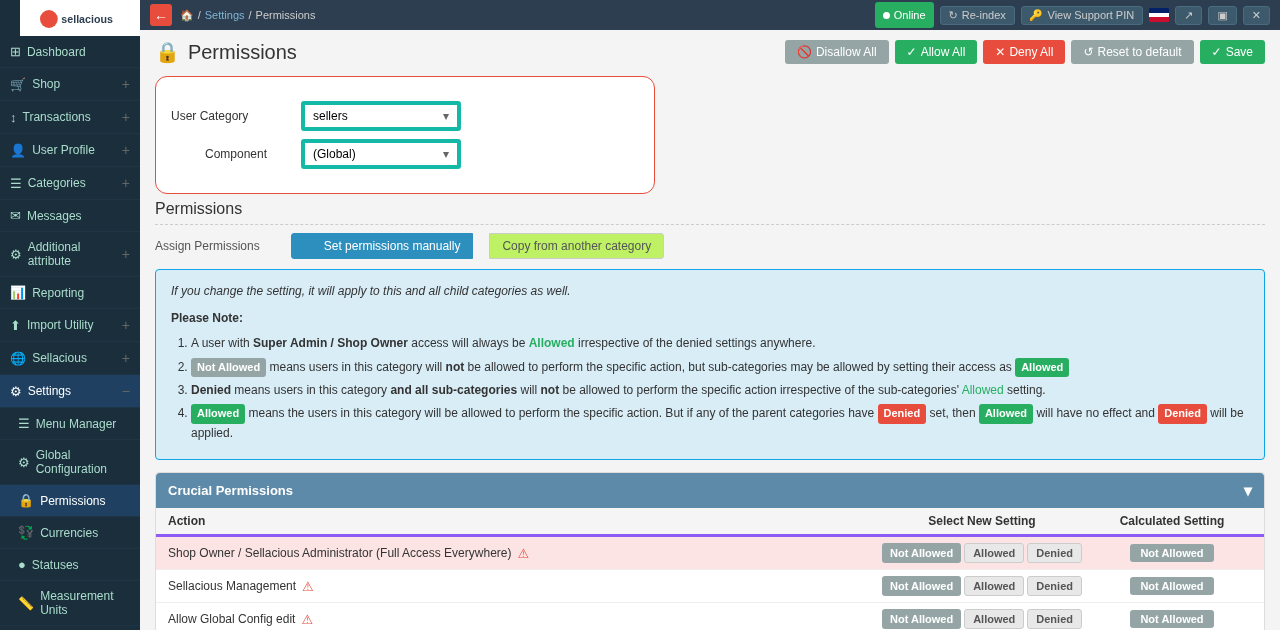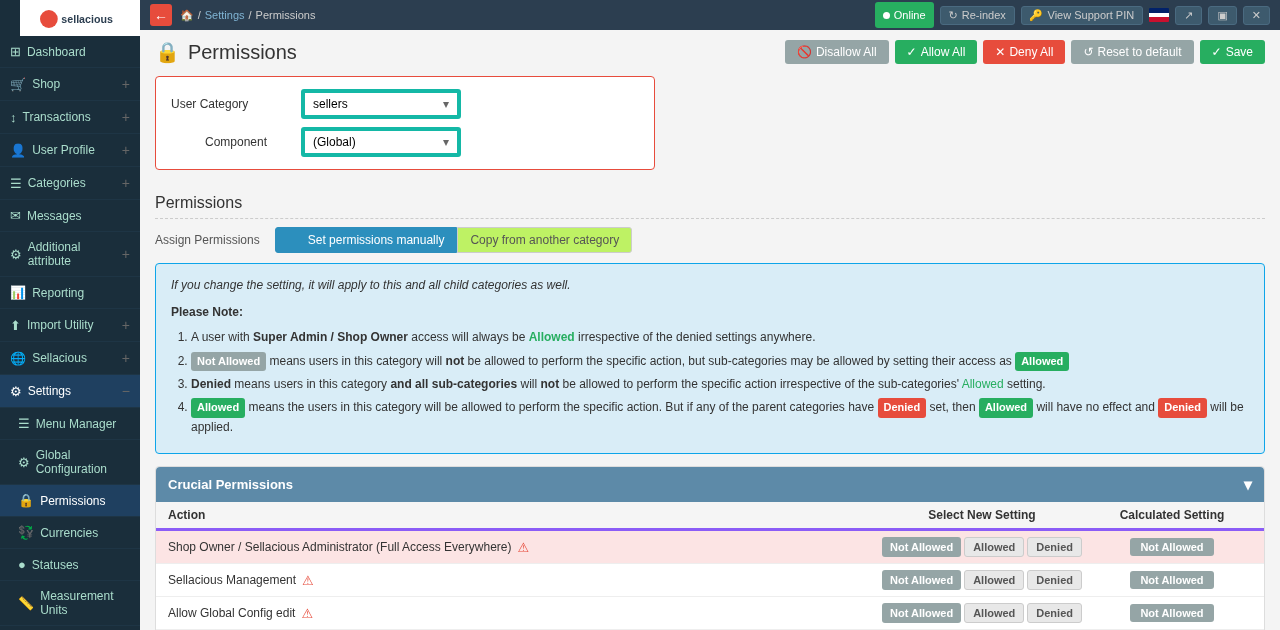--- a/index.html
+++ b/index.html
@@ -36,32 +36,32 @@
     .page-title { font-size: 20px; color: #333; display: flex; align-items: center; gap: 8px; }
     .header-buttons { display: flex; gap: 6px; }
     .btn { padding: 5px 12px; border-radius: 3px; border: none; cursor: pointer; font-size: 12px; display: flex; align-items: center; gap: 4px; }
     .btn-disallow { background: #95a5a6; color: #fff; }
     .btn-allow { background: #27ae60; color: #fff; }
     .btn-deny { background: #e74c3c; color: #fff; }
     .btn-reset { background: #95a5a6; color: #fff; }
     .btn-save { background: #27ae60; color: #fff; }
 
     
-    .filter-box { border: 1.5px solid #e74c3c; border-radius: 4px; padding: 12px 15px; margin-bottom: 24px; background: #fff; display: inline-block; min-width: 500px; }
+    .filter-box { border: 1.5px solid #e74c3c; border-radius: 12px; padding: 24px 15px; margin-bottom: 6px; background: #fff; display: inline-block; min-width: 500px; }
     .filter-row { display: flex; align-items: center; margin-bottom: 8px; }
     .filter-row:last-child { margin-bottom: 0; text-align: center; }
     .filter-label { width: 130px; color: #333; font-size: 12px; }
     .filter-select { border: 4px solid #14b8a6; border-radius: 3px; padding: 4px 8px; font-size: 12px; min-width: 160px; display: flex; align-items: center; justify-content: space-between; background: #fff; cursor: pointer; }
     .filter-select .chevron { color: #666; }
 
     
     .section-title { font-size: 16px; color: #333; margin-bottom: 8px; border-bottom: 1px dashed #ccc; padding-bottom: 6px; }
 
     
-    .assign-row { display: flex; align-items: center; margin-bottom: 10px; gap: 0; }
+    .assign-row { display: flex; align-items: center; margin-bottom: 10px; gap: 16px; }
     .assign-label { color: #555; margin-right: 15px; font-size: 12px; }
     .tab-btn { padding: 5px 12px; border: 1px solid #ccc; font-size: 12px; cursor: pointer; }
     .tab-btn.active { background: #2c8fbd; color: #fff; border-color: #2c8fbd; }
     .tab-btn.inactive { background: #bef264; color: #555; border-color: #ccc; }
     .tab-btn:first-of-type { border-radius: 3px 0 0 3px; padding-left: 32px; }
     .tab-btn:last-of-type { border-radius: 0 3px 3px 0; }
 
     
     .info-box { background: #d9edf7; border: 1px solid #0ea5e9; border-radius: 4px; padding: 12px 15px; margin-bottom: 12px; font-size: 12px; color: #333; line-height: 1.6; }
     .info-box .note-title { font-weight: bold; margin-bottom: 6px; }

